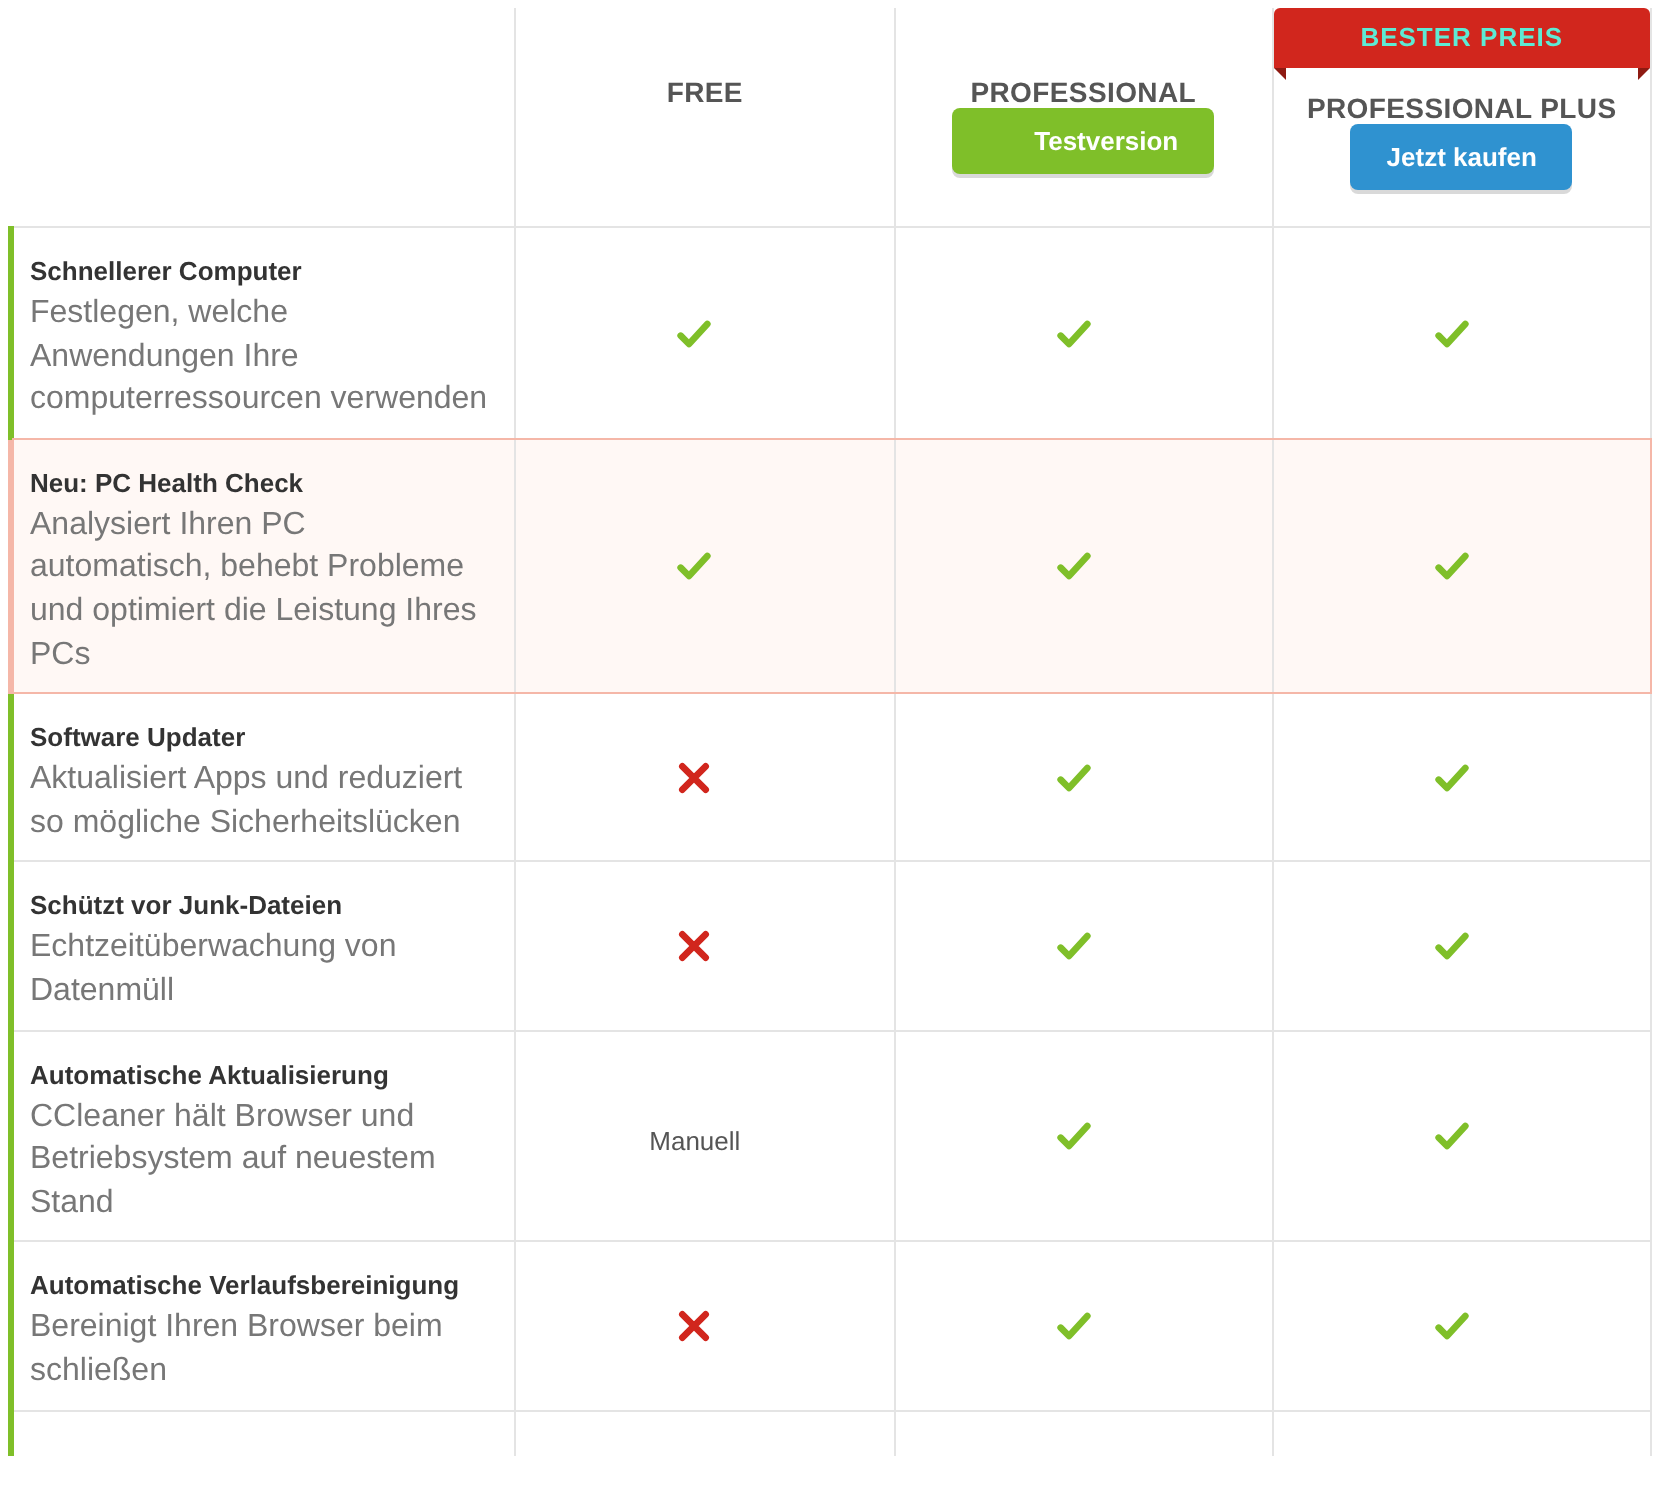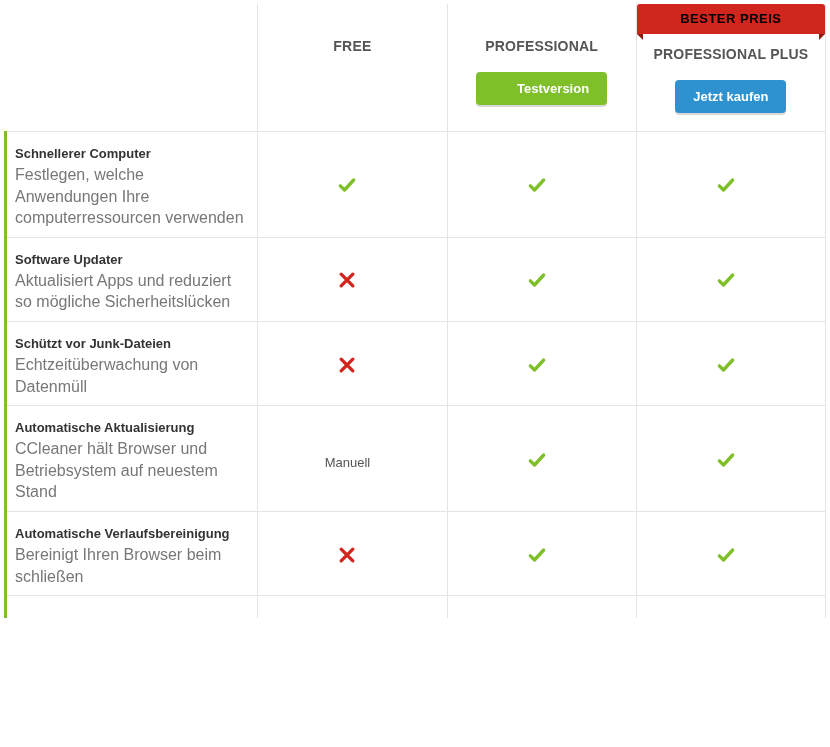--- a/index.html
+++ b/index.html
@@ -19,21 +19,20 @@
   .header-row th {
     vertical-align: top;
     padding: 34px 10px 18px 10px;
     position: relative;
   }
   .plan-name {
     font-size: 14px;
     font-weight: bold;
     color: #555;
     letter-spacing: 0.2px;
-    margin-bottom: 18px;
   }
   .btn {
     display: inline-block;
     padding: 9px 18px;
     border-radius: 4px;
     color: #fff;
     font-size: 13px;
     font-weight: bold;
     border: none;
     cursor: pointer;
@@ -41,21 +40,21 @@
   }
   .btn-green { background: #7fbf29; padding-left: 41px; }
   .btn-blue  { background: #2f92d0; }
   .ribbon {
     position: absolute;
     top: 0;
     left: 0;
     right: 0;
     height: 30px;
     background: #d1261d;
-    color: #000000;
+    color: #5eead4;
     font-size: 13px;
     font-weight: bold;
     line-height: 30px;
     text-align: center;
     border-radius: 3px 3px 0 0;
     letter-spacing: 0.5px;
   }
   .ribbon::before,
   .ribbon::after {
     content: "";
@@ -143,20 +142,35 @@
         <td class="mark-cell plan-col"><svg class="icon" viewBox="0 0 24 24">
             <path fill="none" stroke="#7fbf29" stroke-width="4" stroke-linecap="round" stroke-linejoin="round" d="M4 13 L9 18 L20 6"></path>
           </svg></td>
         <td class="mark-cell plan-col"><svg class="icon" viewBox="0 0 24 24">
             <path fill="none" stroke="#7fbf29" stroke-width="4" stroke-linecap="round" stroke-linejoin="round" d="M4 13 L9 18 L20 6"></path>
           </svg></td>
         <td class="mark-cell plan-col"><svg class="icon" viewBox="0 0 24 24">
             <path fill="none" stroke="#7fbf29" stroke-width="4" stroke-linecap="round" stroke-linejoin="round" d="M4 13 L9 18 L20 6"></path>
           </svg></td>
       </tr>
+      <tr class="highlight">
+        <td class="feature-cell">
+          <div class="feature-title">Neu: PC Health Check</div>
+          <div class="feature-desc">Analysiert Ihren PC automatisch, behebt Probleme und optimiert die Leistung Ihres PCs</div>
+        </td>
+        <td class="mark-cell plan-col"><svg class="icon" viewBox="0 0 24 24">
+            <path fill="none" stroke="#7fbf29" stroke-width="4" stroke-linecap="round" stroke-linejoin="round" d="M4 13 L9 18 L20 6"></path>
+          </svg></td>
+        <td class="mark-cell plan-col"><svg class="icon" viewBox="0 0 24 24">
+            <path fill="none" stroke="#7fbf29" stroke-width="4" stroke-linecap="round" stroke-linejoin="round" d="M4 13 L9 18 L20 6"></path>
+          </svg></td>
+        <td class="mark-cell plan-col"><svg class="icon" viewBox="0 0 24 24">
+            <path fill="none" stroke="#7fbf29" stroke-width="4" stroke-linecap="round" stroke-linejoin="round" d="M4 13 L9 18 L20 6"></path>
+          </svg></td>
+      </tr>
       <tr>
         <td class="feature-cell">
           <div class="feature-title">Software Updater</div>
           <div class="feature-desc">Aktualisiert Apps und reduziert so mögliche Sicherheitslücken</div>
         </td>
         <td class="mark-cell plan-col"><svg class="icon" viewBox="0 0 24 24">
             <path fill="none" stroke="#d1261d" stroke-width="4" stroke-linecap="round" d="M5 5 L19 19 M19 5 L5 19"></path>
           </svg></td>
         <td class="mark-cell plan-col"><svg class="icon" viewBox="0 0 24 24">
             <path fill="none" stroke="#7fbf29" stroke-width="4" stroke-linecap="round" stroke-linejoin="round" d="M4 13 L9 18 L20 6"></path>

